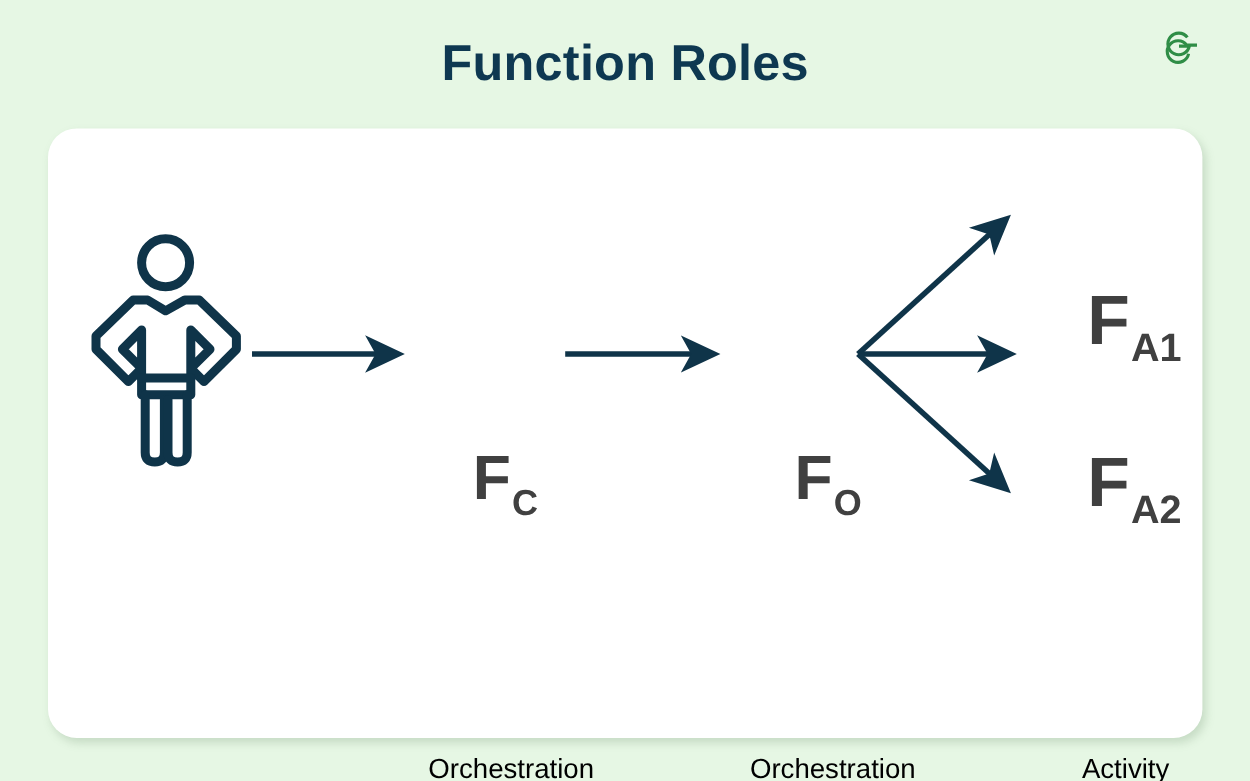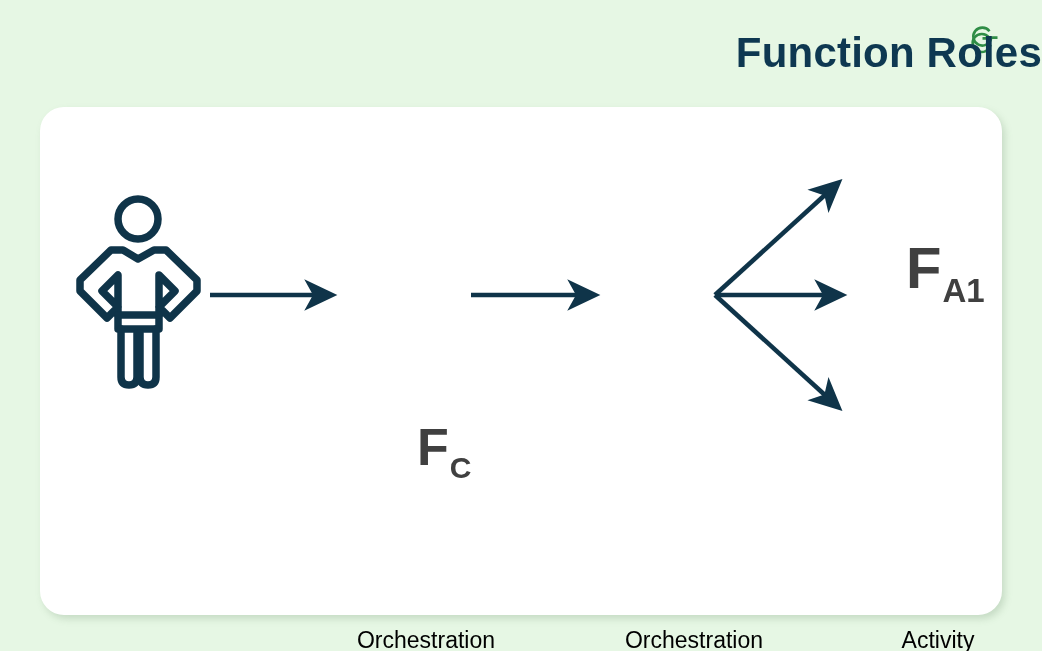--- a/index.html
+++ b/index.html
@@ -23,21 +23,21 @@
     width: 56px;
     height: 40px;
   }
 
   
   #page-title {
     position: absolute;
     top: 30px;
     left: 0;
     width: 1042px;
-    text-align: right;
+    text-align: center;
     font-size: 42px;
     font-weight: bold;
     color: #0e3851;
     letter-spacing: 0.2px;
     line-height: 1.1;
   }
 
   
   #diagram-card {
     position: absolute;
@@ -73,21 +73,21 @@
   }
   .fn-symbol .sub {
     font-size: 30px;
     font-weight: bold;
     vertical-align: -0.42em;
     margin-left: 1px;
   }
   .fn-symbol.big .base { font-size: 58px; }
   .fn-symbol.big .sub  { font-size: 33px; }
 
-  #fn-client   { left: 377px; top: 266px; margin-top: 48px; }
+  #fn-client   { left: 354px; top: 266px; }
   #fn-orch     { left: 622px; top: 266px; }
   #fn-act-1    { left: 866px; top: 132px; }
   #fn-act-2    { left: 866px; top: 267px; }
   #fn-act-3    { left: 866px; top: 396px; }
 
   
   .caption {
     position: absolute;
     text-align: center;
     color: #000000;
@@ -159,25 +159,31 @@
 
     <line x1="675" y1="188" x2="797" y2="77" stroke="#0f3449" stroke-width="4.6" marker-end="url(#arrowhead)"></line>
     <line x1="675" y1="188" x2="800" y2="188" stroke="#0f3449" stroke-width="4.6" marker-end="url(#arrowhead)"></line>
     <line x1="675" y1="188" x2="797" y2="299" stroke="#0f3449" stroke-width="4.6" marker-end="url(#arrowhead)"></line>
   </svg>
 
   <div class="fn-symbol" id="fn-client">
     <span class="base">F</span><span class="sub">C</span>
   </div>
 
+  <div class="fn-symbol" id="fn-orch">
+    <span class="base">F</span><span class="sub">O</span>
+  </div>
 
   <div class="fn-symbol big" id="fn-act-1">
     <span class="base">F</span><span class="sub">A1</span>
   </div>
 
+  <div class="fn-symbol big" id="fn-act-2">
+    <span class="base">F</span><span class="sub">A2</span>
+  </div>
 
 
   <div class="caption" id="caption-client">Orchestration
 Client Function</div>
 
   <div class="caption" id="caption-orch">Orchestration
 Function</div>
 
   <div class="caption" id="caption-act">Activity
 Functions</div>

